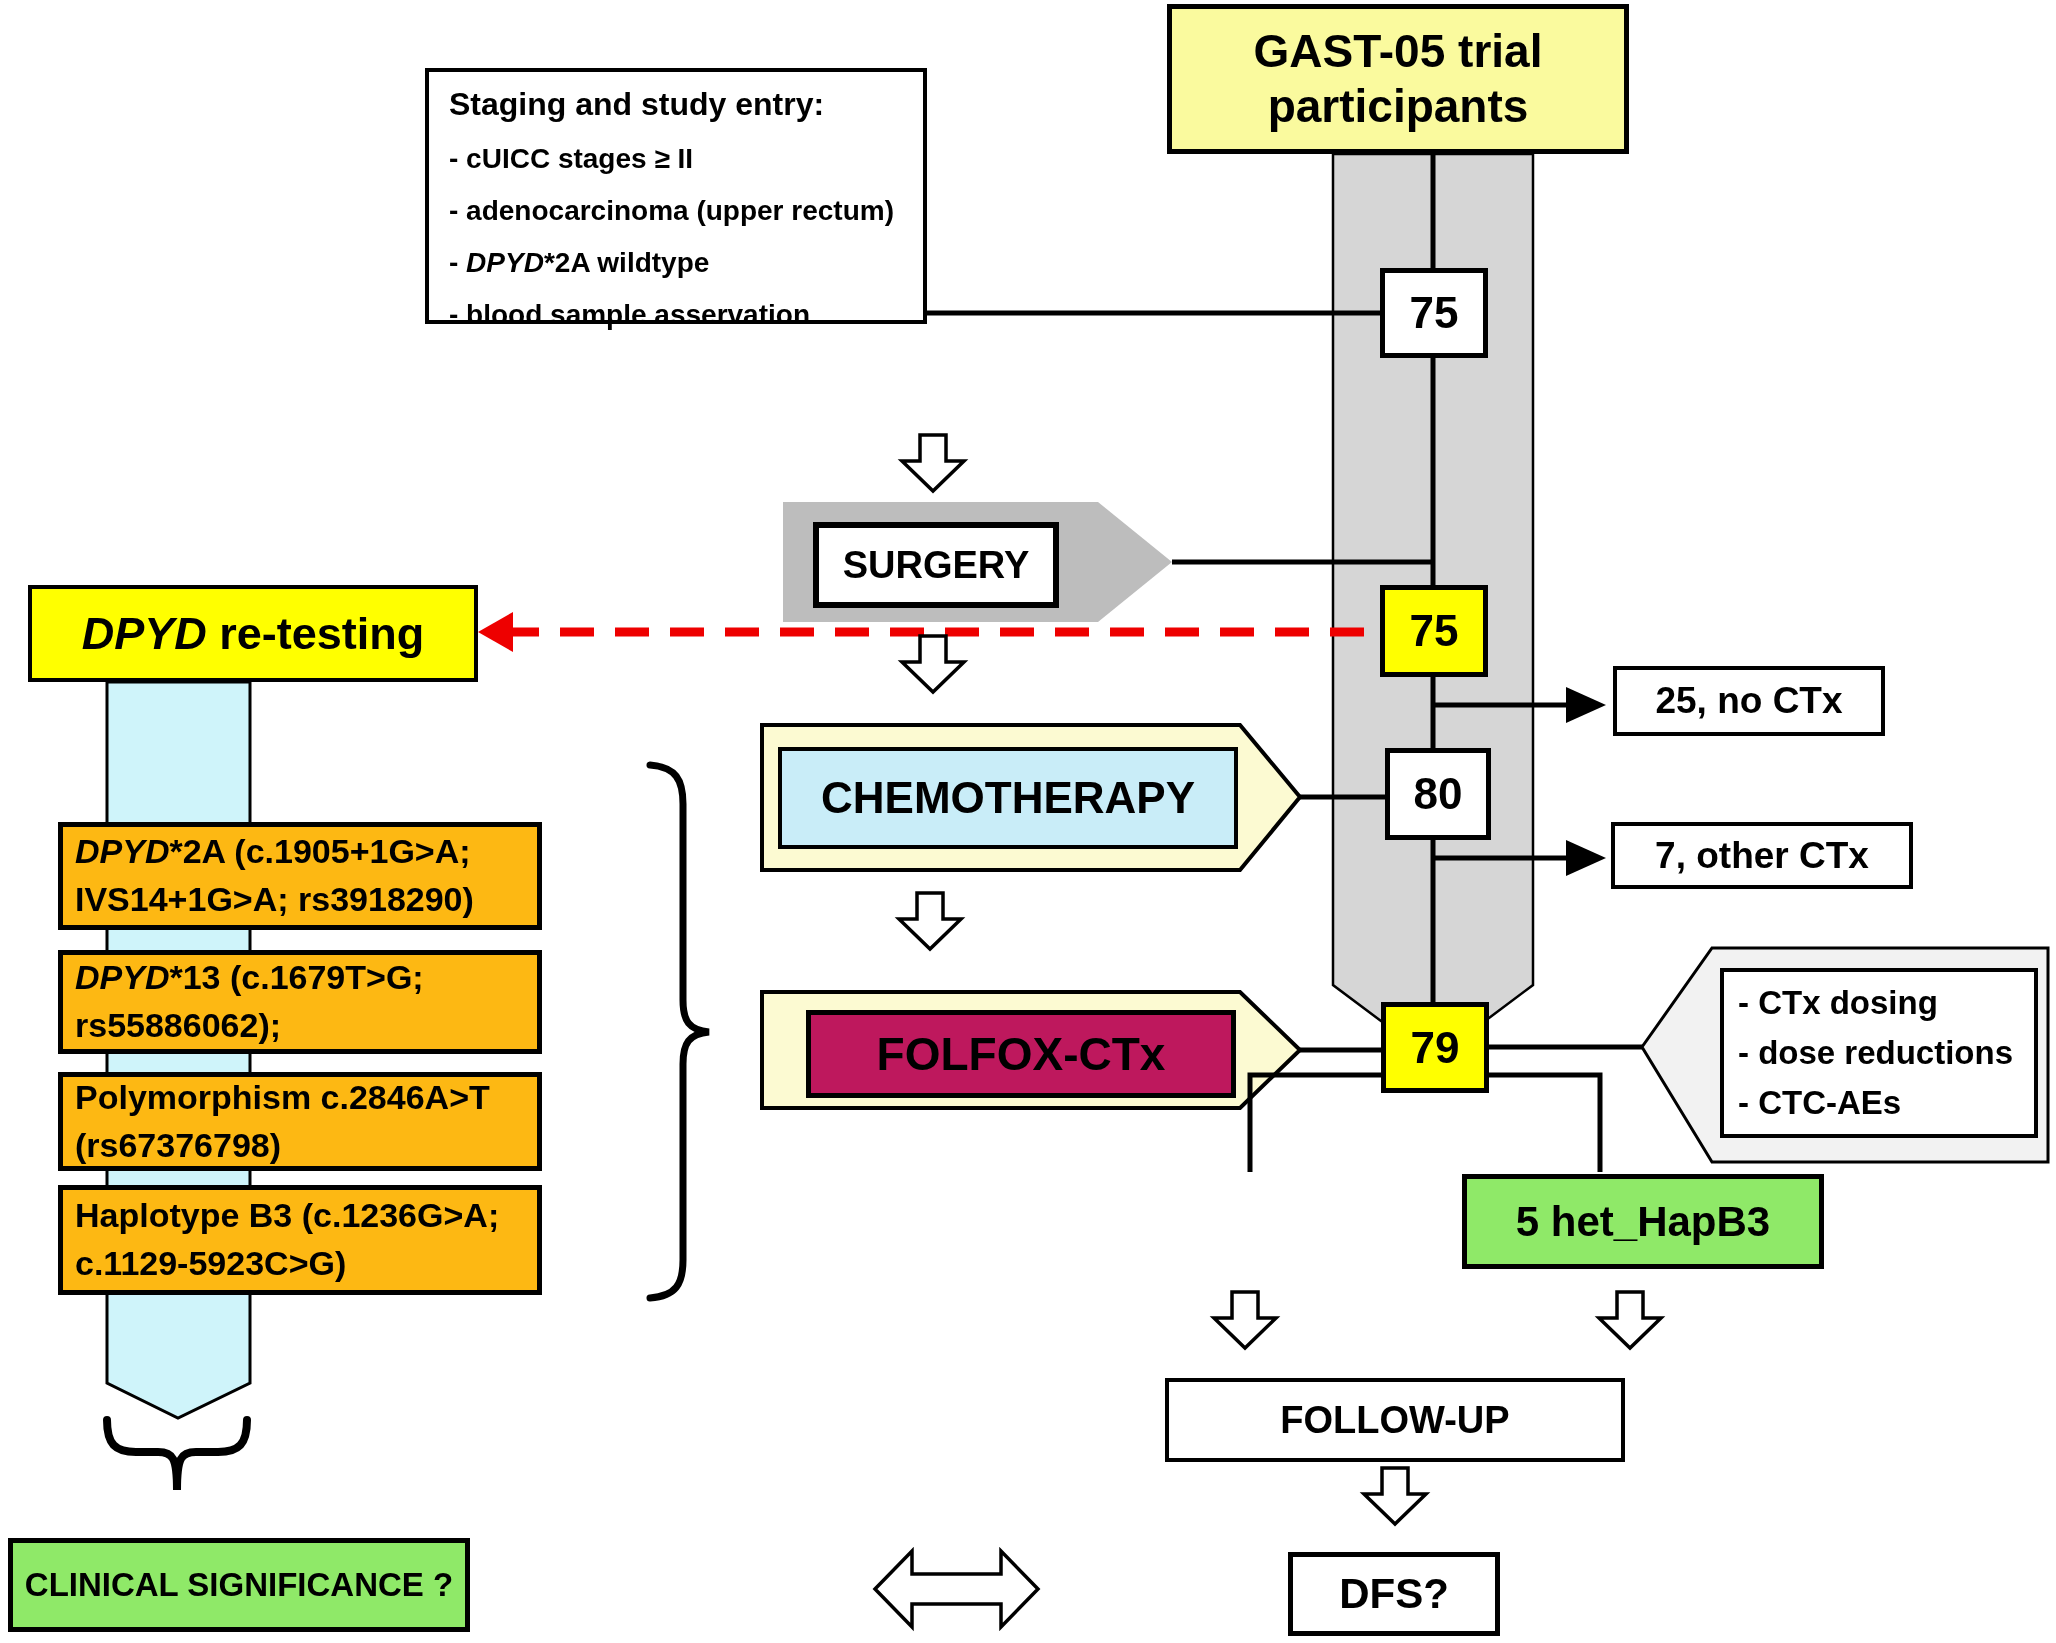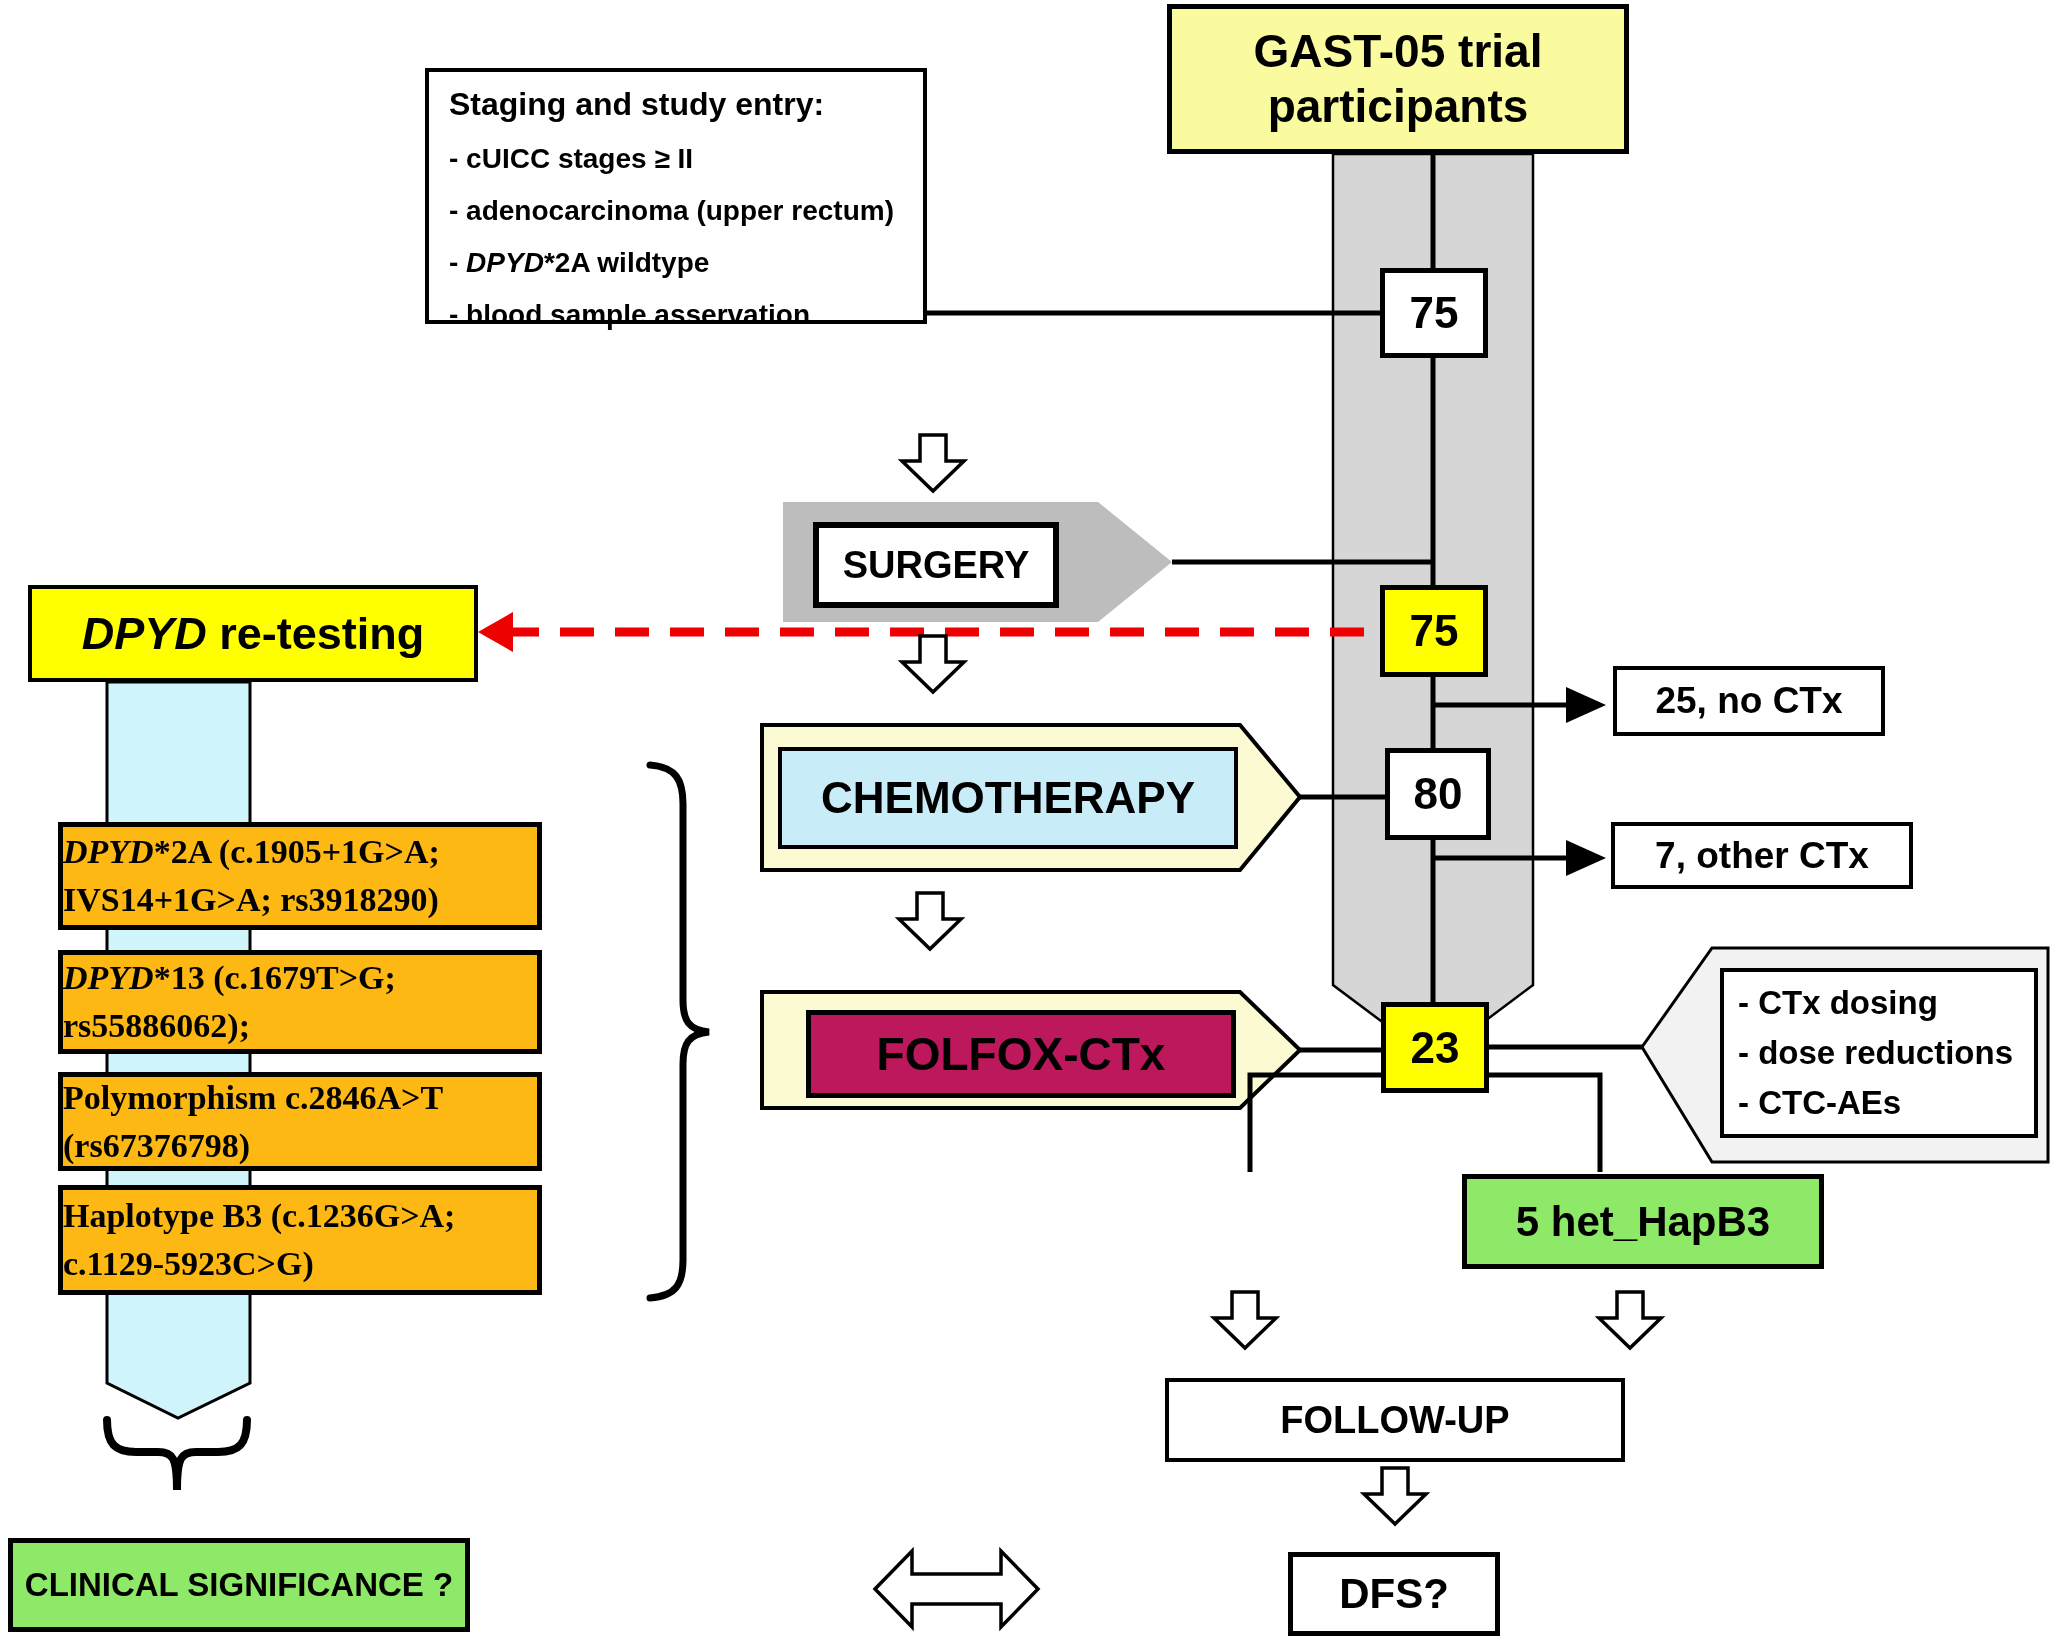--- a/index.html
+++ b/index.html
@@ -24,21 +24,21 @@
   .green{background:#8FE968;}
   .gast{font-size:46px;line-height:1.2;}
   .staging{font-size:28px;padding:14px 20px;justify-content:space-between;gap:20px;}
   .staging .title{font-size:32px;}
   .num{font-size:44px;}
   .surg{font-size:38px;}
   .chemo{font-size:44px;}
   .folfox{font-size:46px;}
   .sidebox{font-size:37px;}
   .retest{font-size:45px;}
-  .vbox{font-size:34px;line-height:1.4;padding-left:0;font-family:Liberation Serif, serif;}
+  .vbox{font-size:34px;line-height:1.4;padding-left:12px;}
   .callout-inner{font-size:33px;padding-left:14px;gap:12px;}
   .gbox{font-size:42px;}
   .fup{font-size:38px;}
   .clin{font-size:33px;}
 </style>
 </head>
 <body>
 
 <div class="stage">
 
@@ -134,21 +134,21 @@
 
   <div class="box sidebox" style="left:1611px;top:822px;width:302px;height:67px;">
       <span>7, other CTx</span>
     </div>
 
   <div class="box b5 brightcyan folfox" style="left:806px;top:1010px;width:430px;height:88px;">
       <span>FOLFOX-CTx</span>
     </div>
 
   <div class="box b5 num yellow" style="left:1381px;top:1002px;width:108px;height:91px;">
-      <span>23</span>
+      <span>79</span>
     </div>
 
   <div class="box col left-align callout-inner" style="left:1720px;top:968px;width:318px;height:170px;">
     <div>- CTx dosing</div>
     <div>- dose reductions</div>
     <div>- CTC-AEs</div>
   </div>
 
   <div class="box b5 orange col left-align vbox" style="left:58px;top:822px;width:484px;height:108px;">
     <div><i>DPYD</i><span>*2A (c.1905+1G&gt;A;</span></div>

